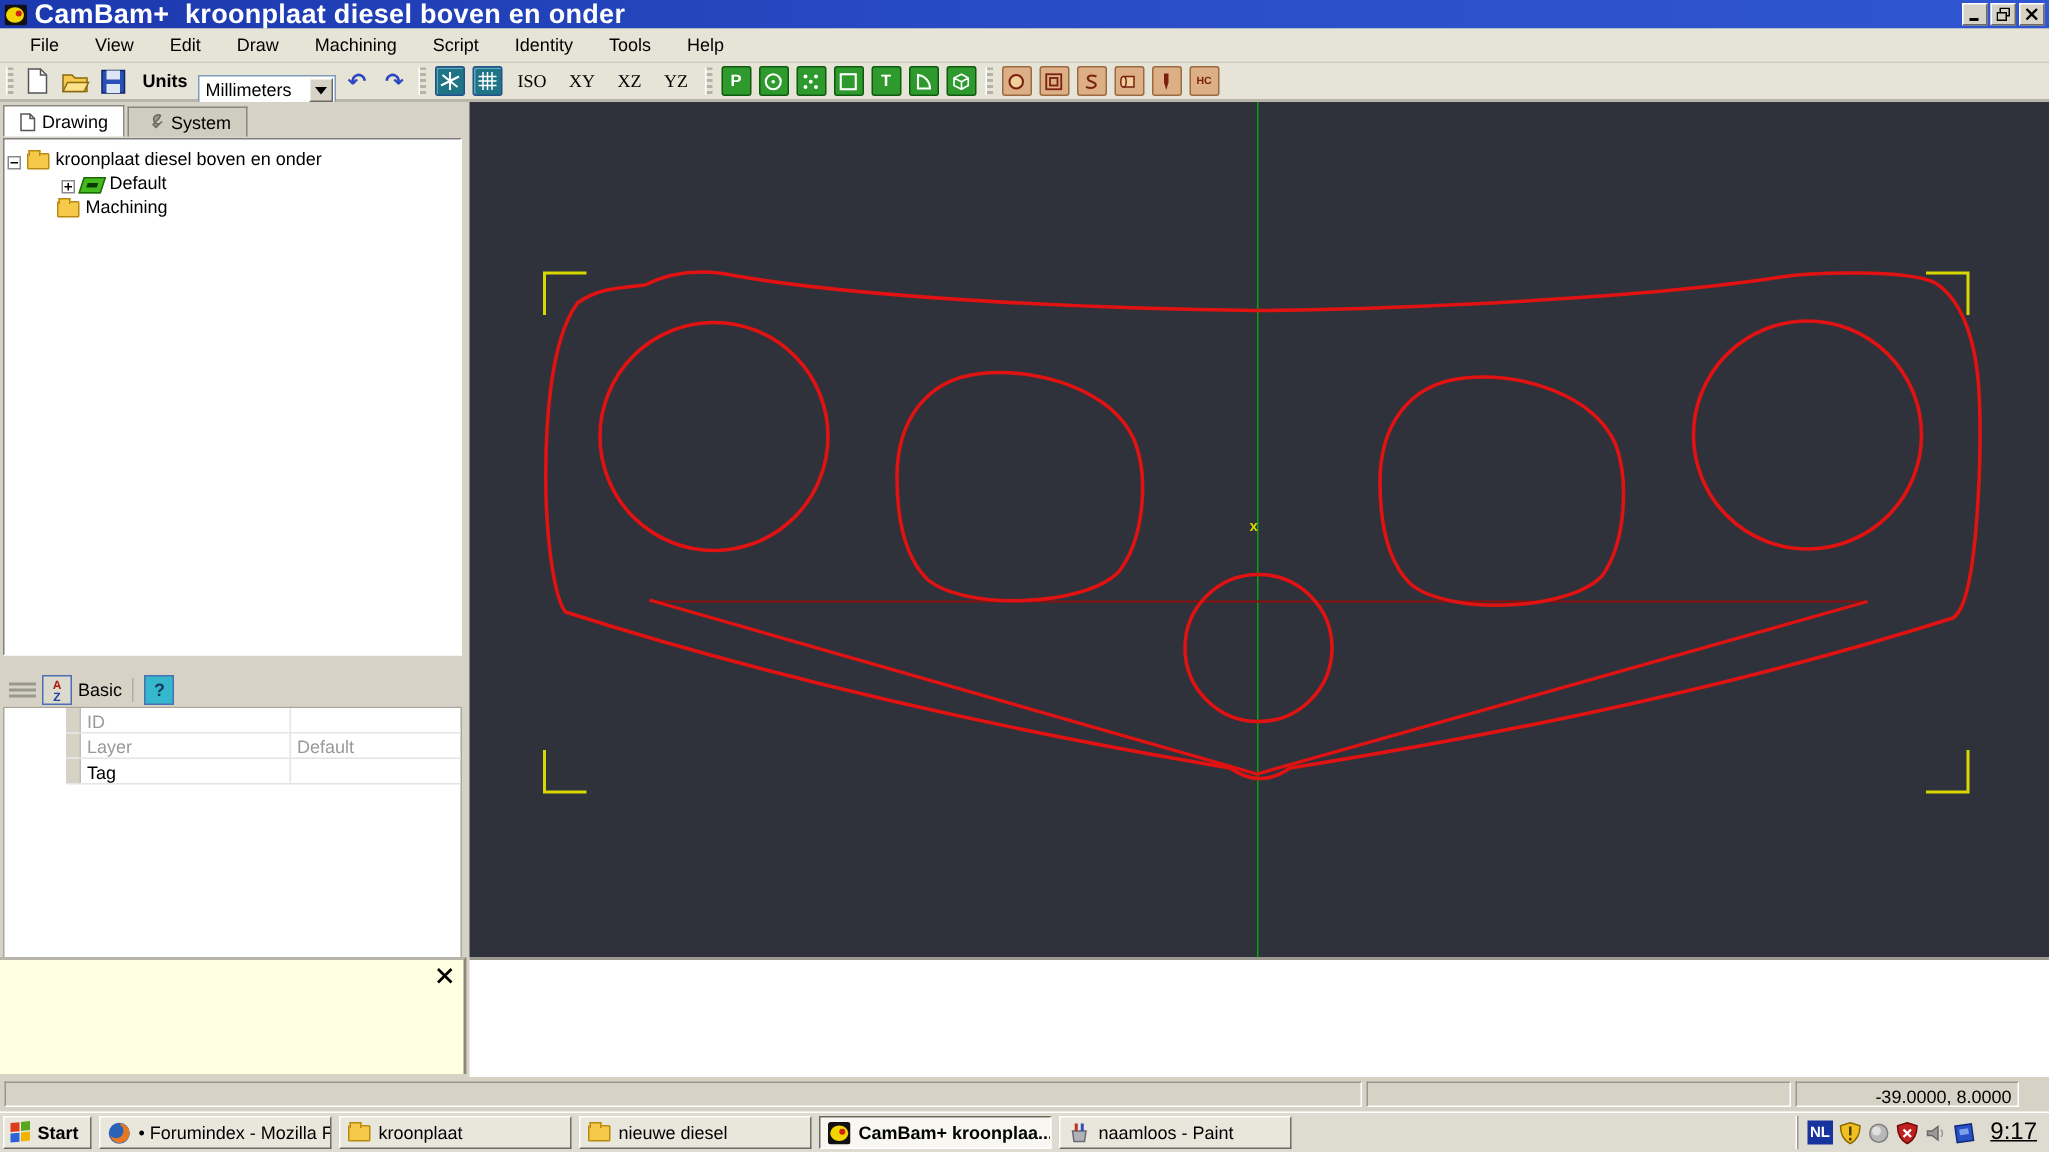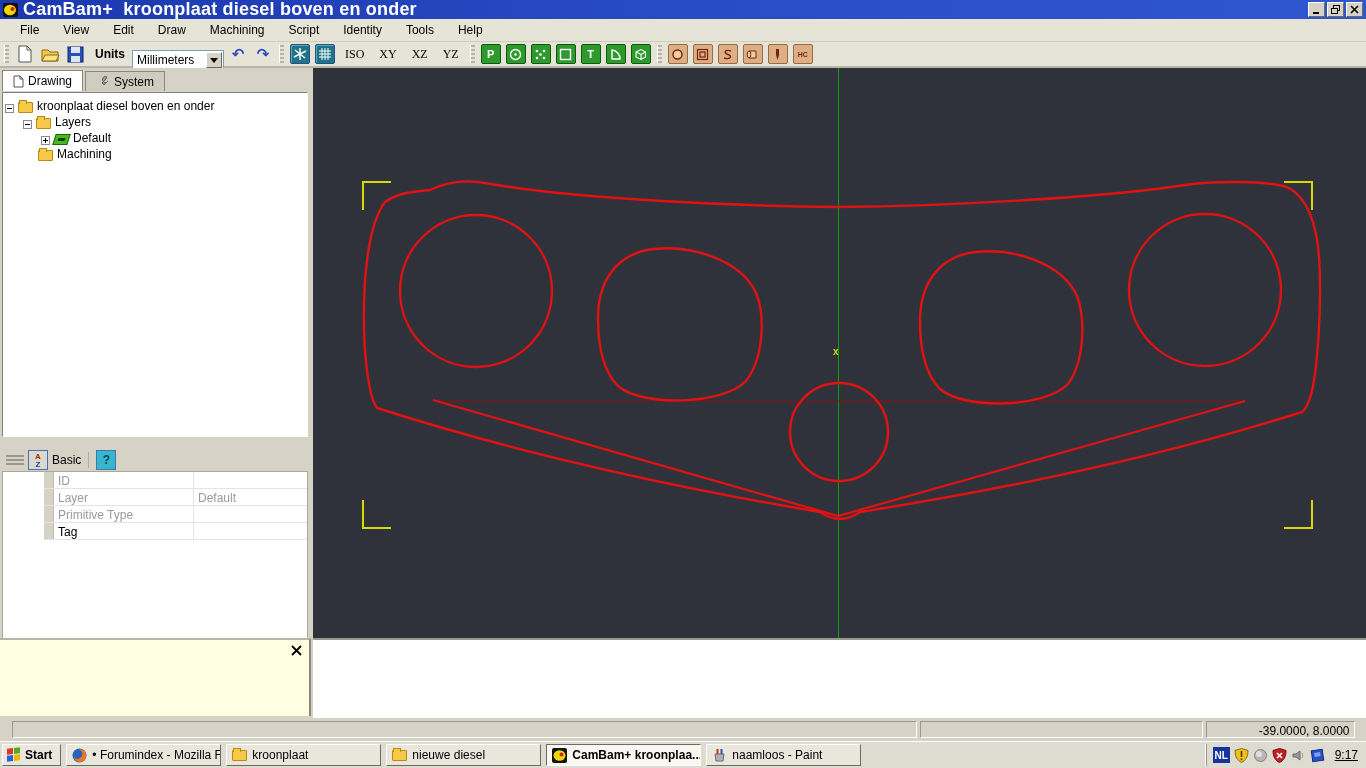--- a/index.html
+++ b/index.html
@@ -82,21 +82,21 @@
     border-top:2px solid #b8b5aa; border-right:2px solid #8a877d; }
   .closex { position:absolute; right:6px; top:4px; width:13px; height:13px; }
 
   
   .canvas { position:absolute; left:313px; top:68px; width:1053px; height:570px; background:#2f323b; }
   .belowcanvas { position:absolute; left:313px; top:638px; width:1053px; height:80px; background:#fff; border-top:2px solid #9a978c; }
   .marker { position:absolute; color:#d6d600; font-size:10px; font-weight:bold; }
 
   
   .statusbar { position:absolute; left:0; top:718px; width:1366px; height:23px; background:#d6d2c6;
-    display:flex; align-items:center; gap:3px; padding:2px 3px;justify-content:center; }
+    display:flex; align-items:center; gap:3px; padding:2px 3px; }
   .sseg { height:17px; border:1px solid; border-color:#9a978c #fff #fff #9a978c; }
   .sseg.s1 { width:905px; } .sseg.s2 { width:283px; }
   .sseg.s3 { width:149px; text-align:right; padding:2px 4px 0 0; }
 
   
   .taskbar { position:absolute; left:0; top:741px; width:1366px; height:27px; background:#dedbd0;
     border-top:1px solid #fff; display:flex; align-items:center; gap:5px; padding:0 2px; }
   .startbtn { height:22px; display:flex; align-items:center; gap:4px; padding:0 8px 0 4px;
     background:#e9e6dc; border:1px solid; border-color:#fff #6d6a63 #6d6a63 #fff; font-weight:bold; }
   .flag { width:14px; height:14px; display:grid; grid-template-columns:6px 6px; grid-template-rows:6px 6px; gap:1px; transform:skewY(-6deg); }
@@ -105,21 +105,21 @@
   .taskbtn { width:155px; height:22px; display:flex; align-items:center; gap:5px; padding:0 5px;
     background:#e9e6dc; border:1px solid; border-color:#fff #6d6a63 #6d6a63 #fff; white-space:nowrap; overflow:hidden; }
   .taskbtn.active { background:#f8f7f2; border-color:#6d6a63 #fff #fff #6d6a63; font-weight:bold; }
   .tbicon { width:15px; height:15px; flex:none; }
   .minifolder { width:15px; height:11px; background:#f7c94a; border:1px solid #b88a10; border-radius:1px; position:relative; flex:none; }
   .minifolder:before { content:""; position:absolute; left:0; top:-3px; width:6px; height:3px; background:#f7c94a; border:1px solid #b88a10; border-bottom:none; }
   .tray { margin-left:auto; height:22px; display:flex; align-items:center; gap:4px;
     border-left:1px solid #9a978c; box-shadow:-1px 0 0 #fff; padding:0 6px; }
   .nl { width:17px; height:16px; background:#16339e; color:#fff; font-size:10px; font-weight:bold;
     display:flex; align-items:center; justify-content:center; }
-  .clock { margin-left:6px; font-size:12px;text-decoration:underline; }
+  .clock { margin-left:6px; font-size:16px;text-decoration:underline; }
 </style>
 </head>
 <body>
 
 <div class="titlebar">
   <svg class="logo" viewBox="0 0 15 14">
     <rect x="0" y="0" width="15" height="14" rx="2" fill="#111"></rect>
     <ellipse cx="7" cy="7" rx="6" ry="5.2" fill="#f2d400"></ellipse>
     <circle cx="9.5" cy="6" r="2" fill="#d02010"></circle>
   </svg>
@@ -296,27 +296,20 @@
   </div>
 
   <div class="treebox">
     <div class="trow">
       <span class="expander">
           <i></i>
         </span>
       <span class="folder"></span>
       <span>kroonplaat diesel boven en onder</span>
     </div>
-    <div class="trow" style="padding-left:18px;">
-      <span class="expander">
-          <i></i>
-        </span>
-      <span class="folder"></span>
-      <span>Layers</span>
-    </div>
     <div class="trow" style="padding-left:36px;">
       <span class="expander plus">
           <i></i>
           <b></b>
         </span>
       <span class="layericon"></span>
       <span>Default</span>
     </div>
     <div class="trow" style="padding-left:29px;">
       <span class="folder"></span>
@@ -344,25 +337,20 @@
   <div class="propgrid">
     <div class="prow">
       <div class="pgutter"></div>
       <div class="plabel muted">ID</div>
       <div class="pvalue muted"></div>
     </div>
     <div class="prow">
       <div class="pgutter"></div>
       <div class="plabel muted">Layer</div>
       <div class="pvalue muted">Default</div>
-    </div>
-    <div class="prow">
-      <div class="pgutter"></div>
-      <div class="plabel muted">Primitive Type</div>
-      <div class="pvalue muted"></div>
     </div>
     <div class="prow">
       <div class="pgutter"></div>
       <div class="plabel">Tag</div>
       <div class="pvalue"></div>
     </div>
   </div>
 
   <div class="msgpanel">
     <svg class="closex" viewBox="0 0 13 13">

